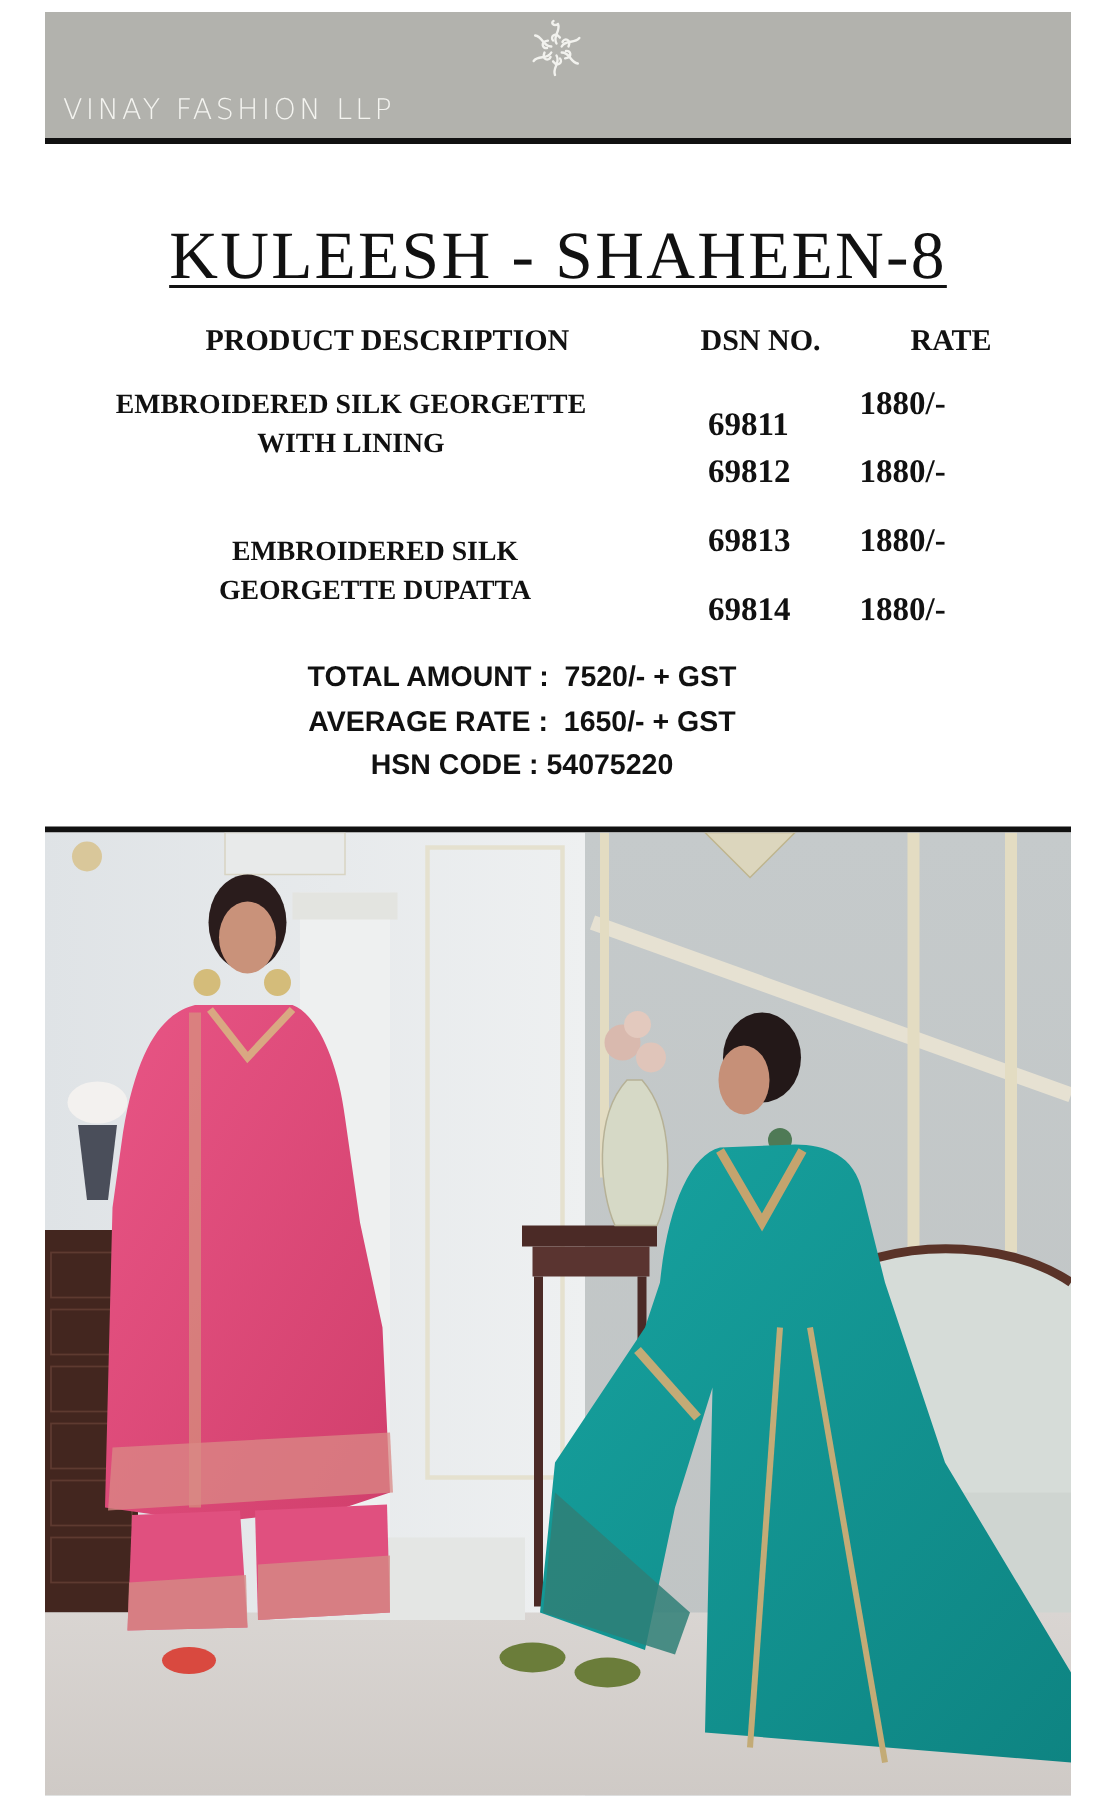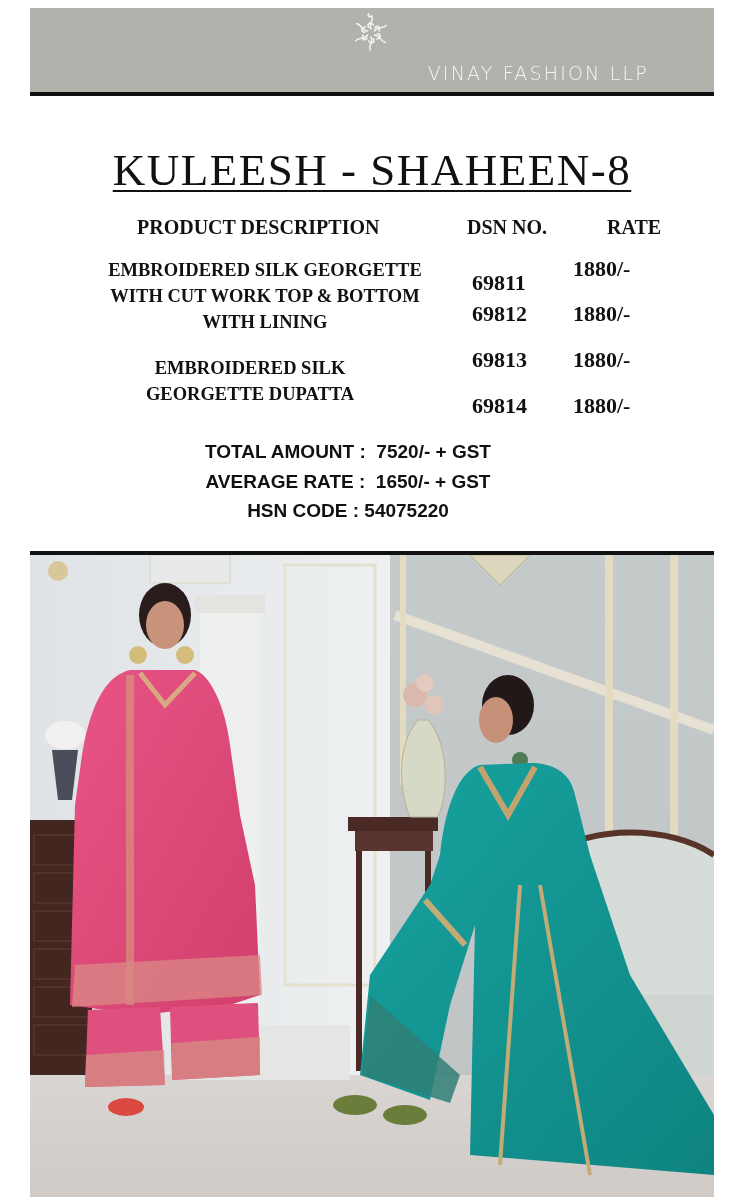--- a/index.html
+++ b/index.html
@@ -11,23 +11,23 @@
     position: absolute; left: 30px; top: 8px; width: 684px; height: 84px;
     background: #b2b2ad;
   }
   .banner-bar {
     position: absolute; left: 30px; top: 92px; width: 684px; height: 4px; background: #111;
   }
   .logo {
     position: absolute; left: 349px; top: 12px; width: 44px; height: 42px;
   }
   .brand {
-    position: absolute; left: 0; top: 62px; width: 649px; text-align: right;
+    position: absolute; left: 0; top: 62px; width: 649px; text-align: left;
     font-family: "DejaVu Sans", sans-serif; font-weight: 300; font-size: 19px;
-    letter-spacing: 2.2px; color: #f4f4f0;
+    letter-spacing: 2.2px; color: #f4f4f0; padding-left: 42px;
   }
 
   
   .title {
     position: absolute; left: 0; top: 144px; width: 744px; text-align: center;
     font-family: "Liberation Serif", serif; font-size: 45px; letter-spacing: 1.5px;
     color: #111;
   }
   .title span { text-decoration: underline; text-decoration-thickness: 2px; text-underline-offset: 5px; }
 
@@ -86,23 +86,22 @@
 </div>
 <div class="brand">VINAY FASHION LLP</div>
 <div class="banner-bar"></div>
 
 <div class="title"><span>KULEESH - SHAHEEN-8</span></div>
 
 <div class="col-head" style="left:137px;">PRODUCT DESCRIPTION</div>
 <div class="col-head" style="left:467px;">DSN NO.</div>
 <div class="col-head" style="left:607px;">RATE</div>
 
-<div class="desc" style="left:85px; width:360px; top:257px;">
+<div class="desc" style="left:54px; width:360px; top:257px;">
   <div>EMBROIDERED SILK GEORGETTE</div>
-  <div>WITH CUT WORK TOP &amp; BOTTOM</div>
   <div>WITH LINING</div>
 </div>
 <div class="desc" style="left:70px; width:360px; top:355px;">
   <div>EMBROIDERED SILK</div>
   <div>GEORGETTE DUPATTA</div>
 </div>
 
 <div class="dsn" style="left:472px; top:270px;">69811</div>
 <div class="rate" style="left:573px; top:256px;">1880/-</div>
 <div class="dsn" style="left:472px; top:301px;">69812</div>

